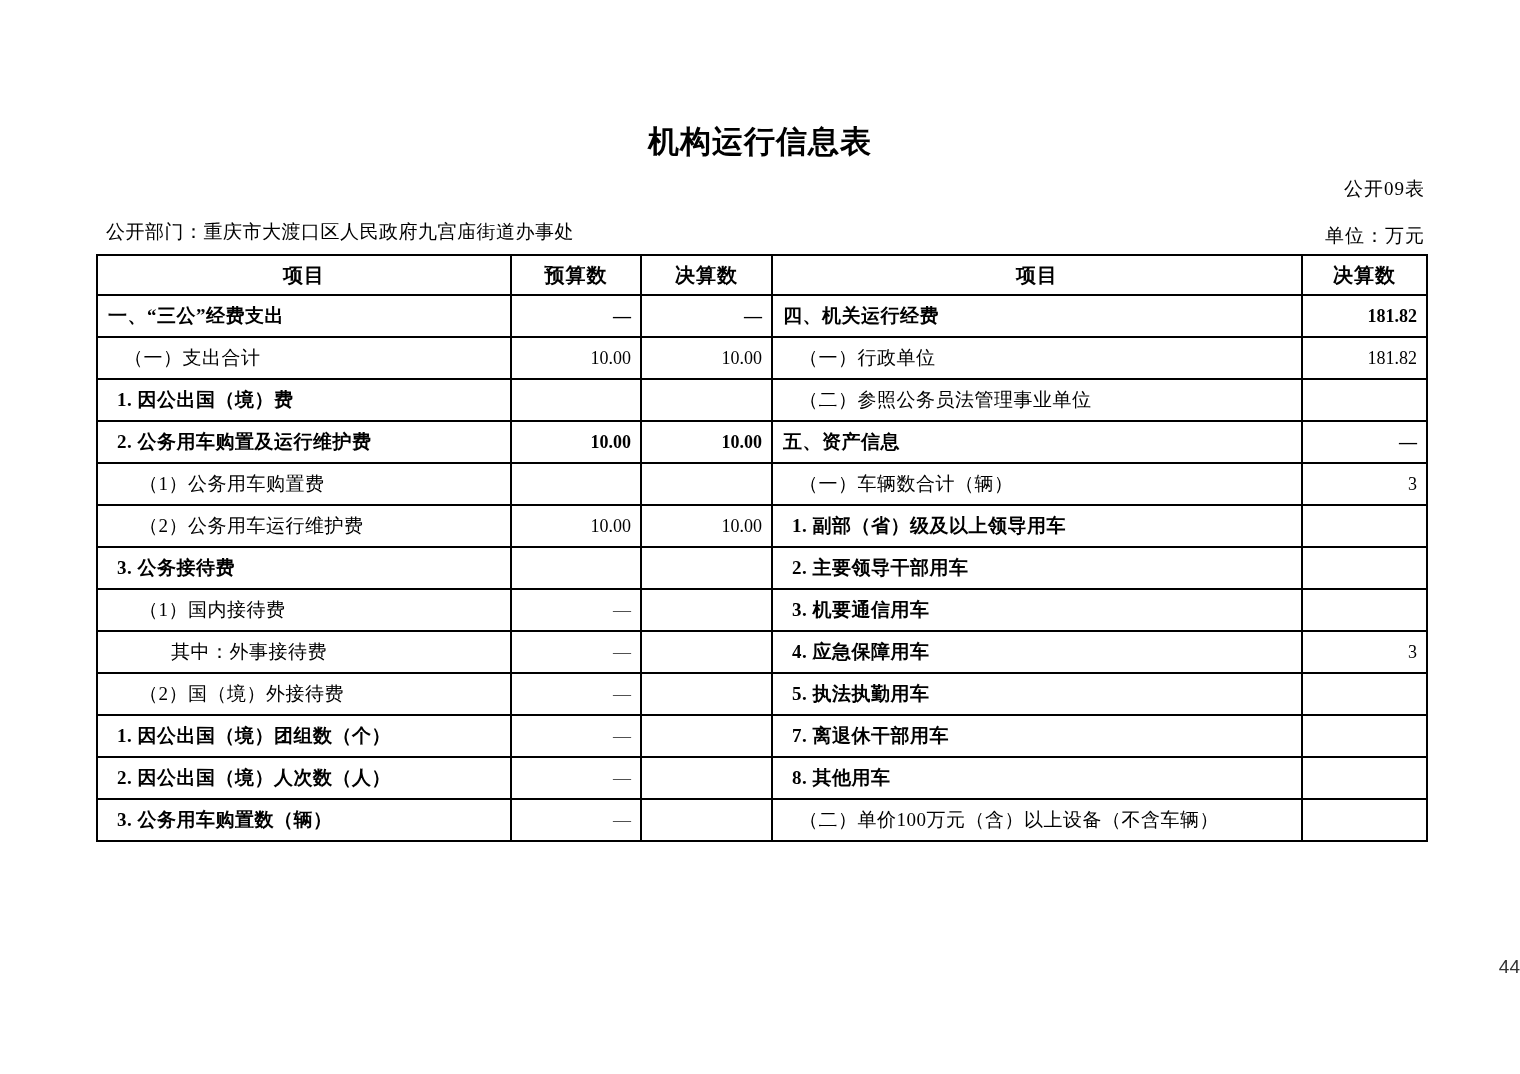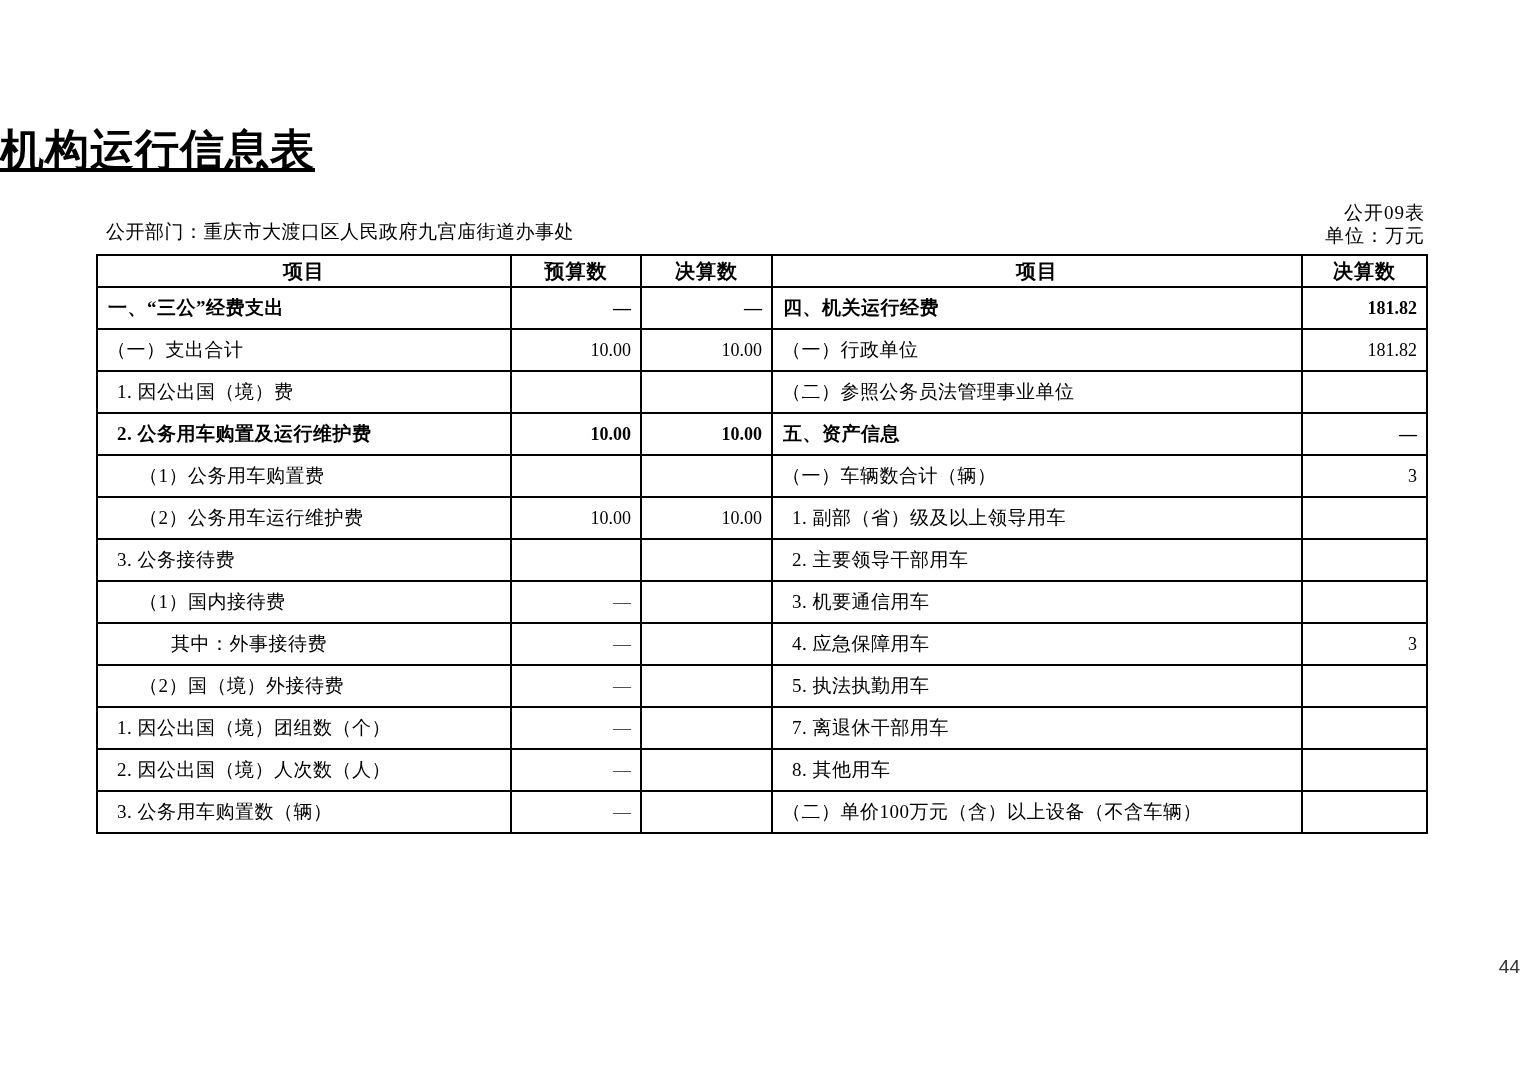--- a/index.html
+++ b/index.html
@@ -10,31 +10,30 @@
     height: 1074px;
     font-family: "Liberation Serif", "DejaVu Serif", serif;
     color: #000000;
     overflow: hidden;
   }
   .page-title {
     position: absolute;
     top: 121px;
     left: 0;
     width: 100%;
-    text-align: left;
+    text-align: center;
     font-family: "Liberation Sans", "DejaVu Sans", sans-serif;
     font-weight: 900;
-    font-size: 44px;
+    font-size: 31px;
     letter-spacing: 1px;
     color: #000;
-    text-decoration: underline;
   }
   .table-code {
     position: absolute;
-    top: 200px;
+    top: 176px;
     right: 95px;
     font-size: 19px;
     letter-spacing: 1px;
   }
   .dept-label {
     position: absolute;
     top: 219px;
     left: 106px;
     font-size: 19px;
     letter-spacing: 0.5px;
@@ -53,21 +52,21 @@
     width: 1330px;
     border-collapse: collapse;
     table-layout: fixed;
   }
   .budget-table th, .budget-table td {
     border: 2px solid #000;
     overflow: hidden;
     white-space: nowrap;
     vertical-align: middle;
   }
-  .budget-table thead tr { height: 32px; }
+  .budget-table thead tr { height: 40px; }
   .budget-table tbody tr { height: 42px; }
   .budget-table th {
     font-family: "Liberation Sans", "DejaVu Sans", sans-serif;
     font-weight: 600;
     font-size: 20px;
     text-align: center;
     letter-spacing: 1px;
   }
   td.lbl {
     font-size: 19px;
@@ -77,22 +76,22 @@
   td.num {
     font-size: 18px;
     text-align: right;
     padding-right: 9px;
     font-family: "Liberation Serif", "DejaVu Serif", serif;
   }
   td.num .dash { color: #4a4a4a; }
   tr.bold td { font-weight: bold; }
   tr.bold td.num .dash { color: #000; }
   .pad0 { padding-left: 10px; }
-  .pad1 { padding-left: 9px; }
-  .pad2 { padding-left: 19px; }
+  .pad1 { padding-left: 26px; }
+  .pad2 { padding-left: 19px; font-weight: bold; }
   .pad3 { padding-left: 41px; margin-left: 43px; }
   .pad4 { padding-left: 73px; }
   .page-number {
     position: absolute;
     top: 956px;
     left: 0;
     width: 100%;
     text-align: right;
     font-family: "Liberation Sans", "DejaVu Sans", sans-serif;
     font-size: 19px;

